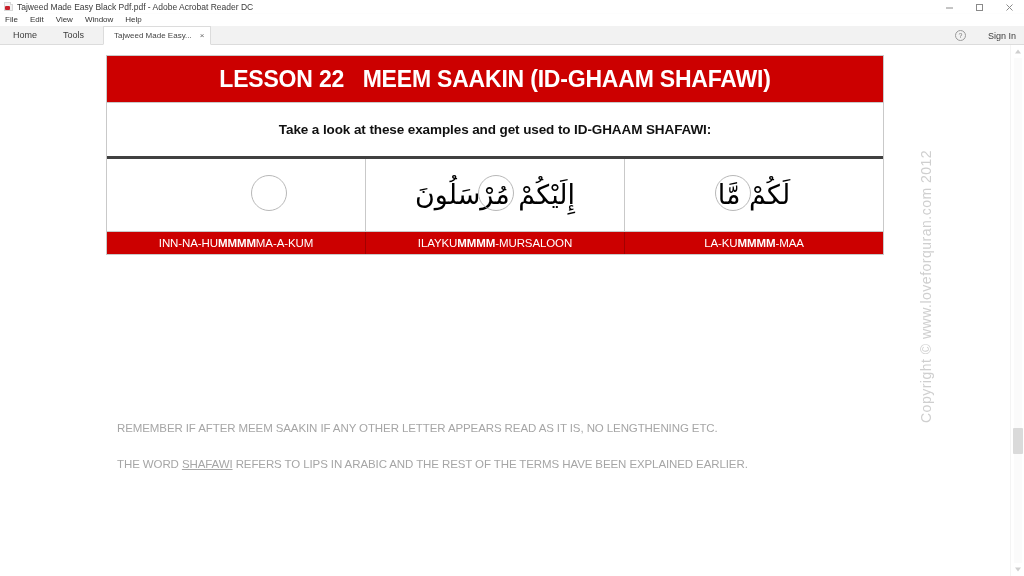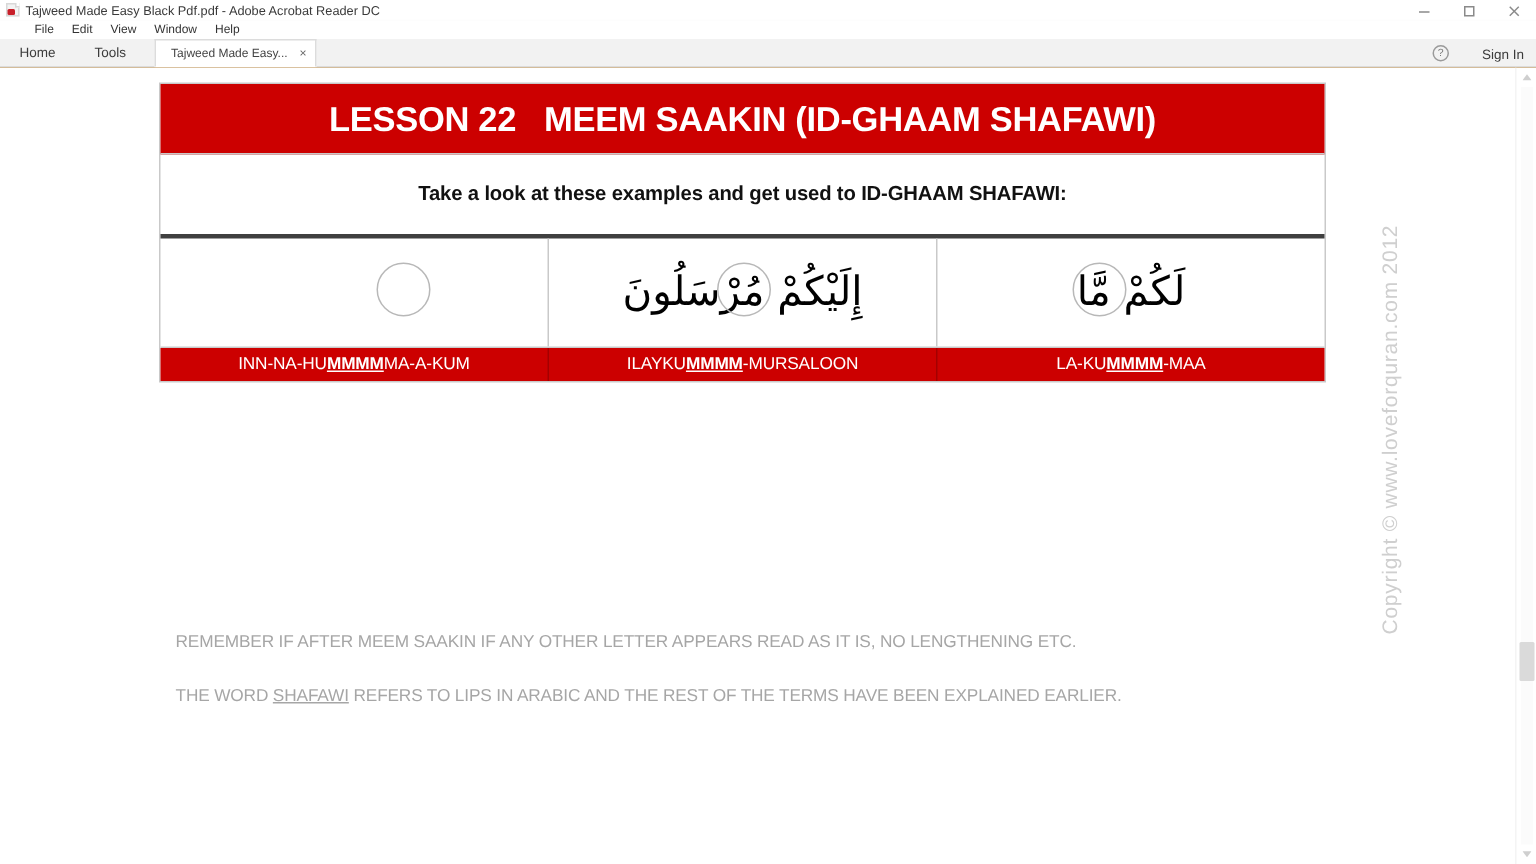--- a/index.html
+++ b/index.html
@@ -66,21 +66,21 @@
     font-size: 9px;
     line-height: 1;
   }
   .win-btn svg { display: block; }
 
   
   .menubar {
     height: 12px;
     display: flex;
     align-items: flex-start;
-    padding-left: 23px;
+    padding-left: 5px;
     background: #ffffff;
   }
   .menu-item {
     font-size: 8px;
     color: #333333;
     padding: 0 7px 0 0;
     margin-right: 5px;
     line-height: 12px;
     white-space: nowrap;
   }
@@ -140,21 +140,21 @@
   .signin {
     font-size: 9px;
     color: #3c3c3c;
     white-space: nowrap;
   }
 
   
   .viewer {
     position: relative;
     height: 531px;
-    background: #a16207;
+    background: #000000;
     overflow: hidden;
   }
 
   .page {
     position: absolute;
     left: 0; top: 0;
     width: 956px;
     height: 531px;
     background: #ffffff;
   }
@@ -262,21 +262,20 @@
     justify-content: center;
     color: #ffffff;
     font-size: 11.5px;
     border-right: 1px solid #a30000;
     letter-spacing: -0.1px;
     white-space: nowrap;
   }
   .trans-cell:last-child { border-right: none; }
   .trans-cell b {
     font-weight: bold;
-    text-decoration: underline;
   }
   .copyright-wrap {
     position: absolute;
     left: 896px;
     top: 48px;
     width: 32px;
     height: 330px;
   }
   .copyright-wrap .rot {
     position: absolute;

